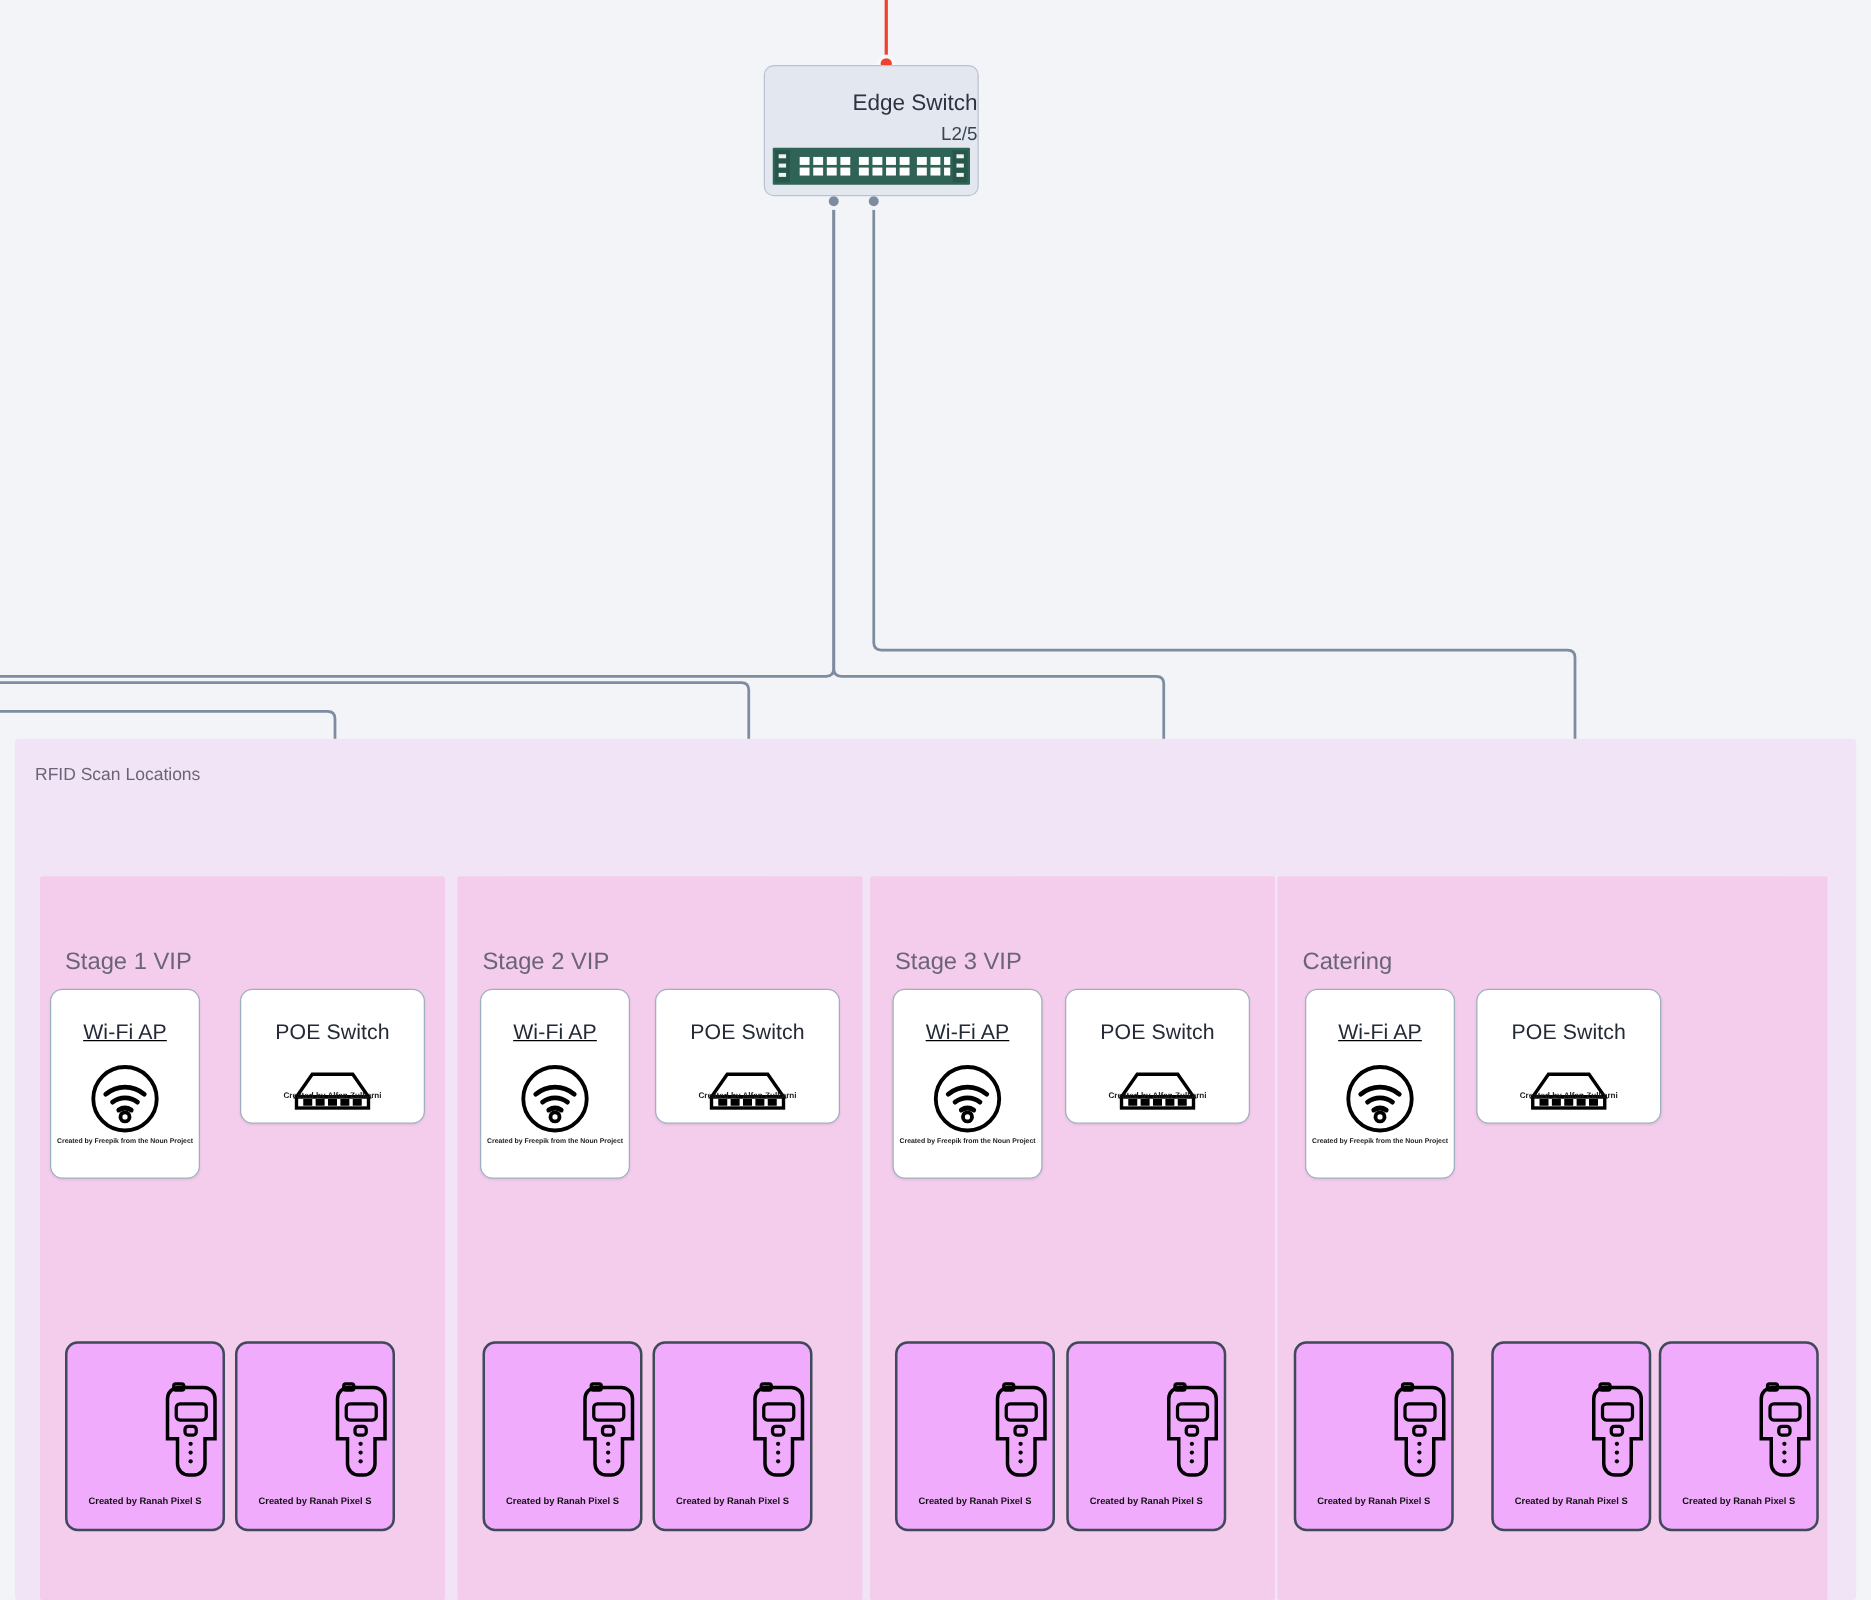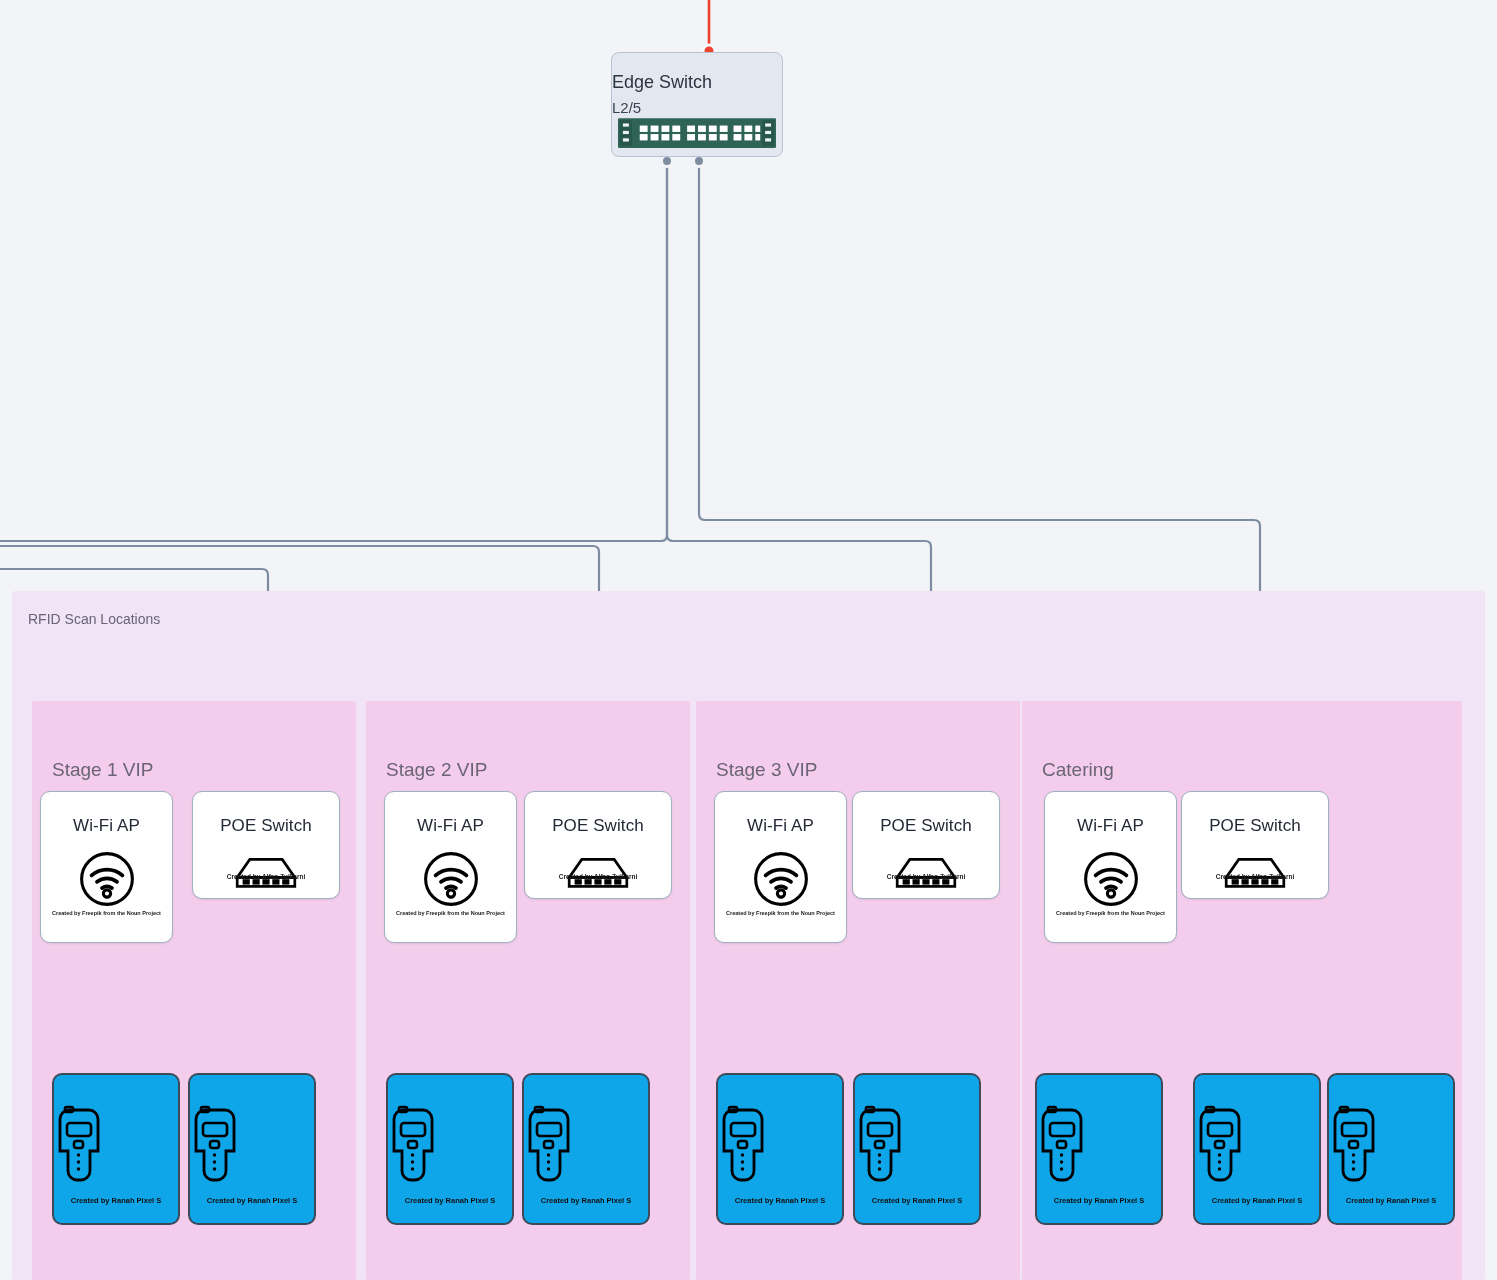--- a/index.html
+++ b/index.html
@@ -10,21 +10,21 @@
     overflow: hidden;
   }
   #stage { position: relative; width: 1497px; height: 1280px; }
 
   svg.edges { position: absolute; left: 0; top: 0; width: 1497px; height: 1280px; pointer-events: none; }
 
   
   .edge-switch {
     position: absolute; left: 611px; top: 52px; width: 172px; height: 105px;
     background: #e3e8f0; border: 1px solid #b9c2d0; border-radius: 8px;
-    display: flex; flex-direction: column; align-items: flex-start;
+    display: flex; flex-direction: column; align-items: flex-end;
     padding-top: 20px;
   }
   .edge-switch .title { font-size: 18px; color: #2d3440; line-height: 1; }
   .edge-switch .sub { font-size: 15px; color: #3c4450; margin-top: 8px; }
   .sw-icon { position: absolute; left: 6px; right: 6px; bottom: 6px; height: 34px; }
 
   
   .rfid-wrap {
     position: absolute; left: 12px; top: 591px; width: 1473px; height: 689px;
     background: #f1e4f6; border-radius: 3px;
@@ -57,31 +57,31 @@
     font-size: 17px; color: #232a36; margin-top: 26px; letter-spacing: .1px;
   }
   .card .glyph { margin-top: 14px; }
   .card .attr {
     position: absolute; left: 0; right: 0;
     text-align: center;
     font-size: 6.5px; font-weight: bold; color: #1b1b1b;
     line-height: 1.15;
     white-space: nowrap; overflow: hidden;
   }
-  .card.ap   { width: 133px; height: 152px; }
+  .card.ap   { width: 120px; height: 152px; text-decoration: underline; }
   .card.poe  { width: 148px; height: 108px; }
   .card.ap  .attr  { bottom: 26px; font-size: 5.5px; }
   .card.poe .attr  { bottom: 18px; }
   .card.ap .lbl { margin-top: 24px; }
   .card.poe .lbl { margin-top: 24px; }
 
   .scanner {
     position: absolute; width: 128px; height: 152px;
-    background: #0ea5e9; border: 2px solid #3e4a5a; border-radius: 10px;
-    display: flex; flex-direction: column; align-items: flex-start; justify-content: center;
+    background: #f0abfc; border: 2px solid #3e4a5a; border-radius: 10px;
+    display: flex; flex-direction: column; align-items: flex-end; justify-content: center;
   }
   .scanner .attr {
     position: absolute; left: 0; right: 0; bottom: 18px;
     text-align: center; font-size: 7.5px; font-weight: bold; color: #111;
     white-space: nowrap; overflow: hidden;
   }
 </style>
 </head>
 <body>
 

